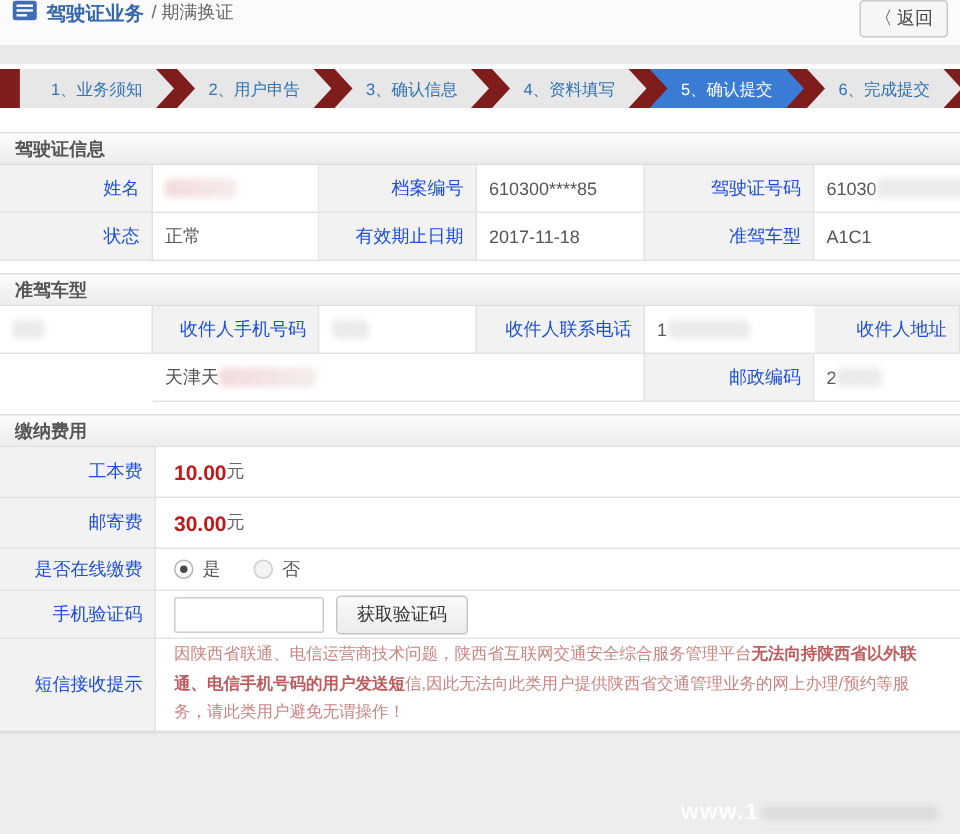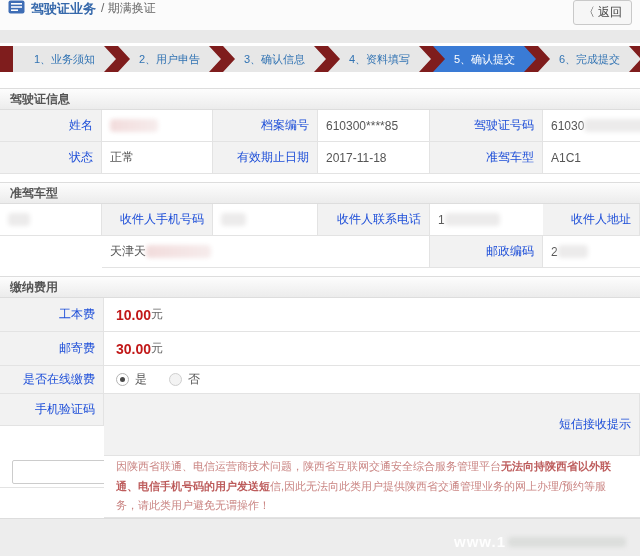--- a/index.html
+++ b/index.html
@@ -194,26 +194,26 @@
           <span>是</span>
         </span>
       <span class="ropt">
           <span class="radio unchecked"></span>
           <span>否</span>
         </span>
     </div>
 
 
     <div class="cell lbl h32">手机验证码</div>
-    <div class="cell lbl h62">短信接收提示</div>
-
     <div class="cell val h32">
       <input class="captcha-input" type="text" value="" style="">
       <button class="captcha-btn">获取验证码</button>
     </div>
+
+    <div class="cell lbl h62">短信接收提示</div>
     <div class="cell val h62" style="padding-left:0;">
       <div class="sms-text"><span>因陕西省联通、电信运营商技术问题，陕西省互联网交通安全综合服务管理平台</span><b>无法向持陕西省以外联通、电信手机号码的用户发送短</b><span>信,因此无法向此类用户提供陕西省交通管理业务的网上办理/预约等服务，请此类用户避免无谓操作！</span></div>
     </div>
   </div>
 
   <div class="footer">
     <div class="wm">
         <span>www.1</span>
         <span class="wm-rest"></span>
       </div>

